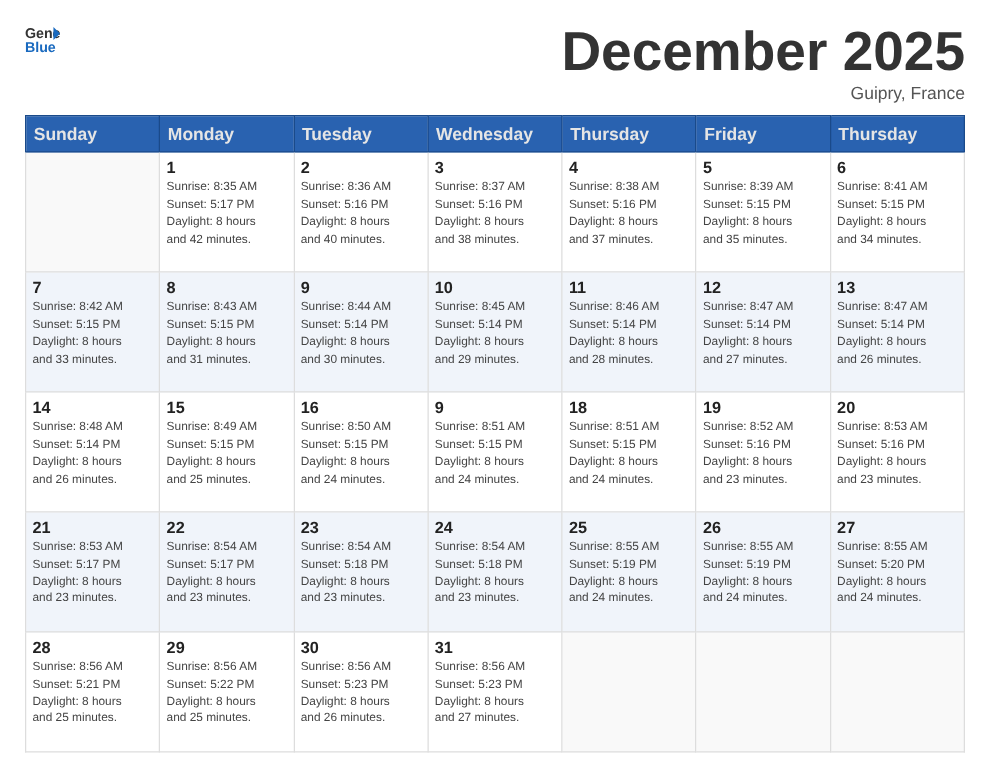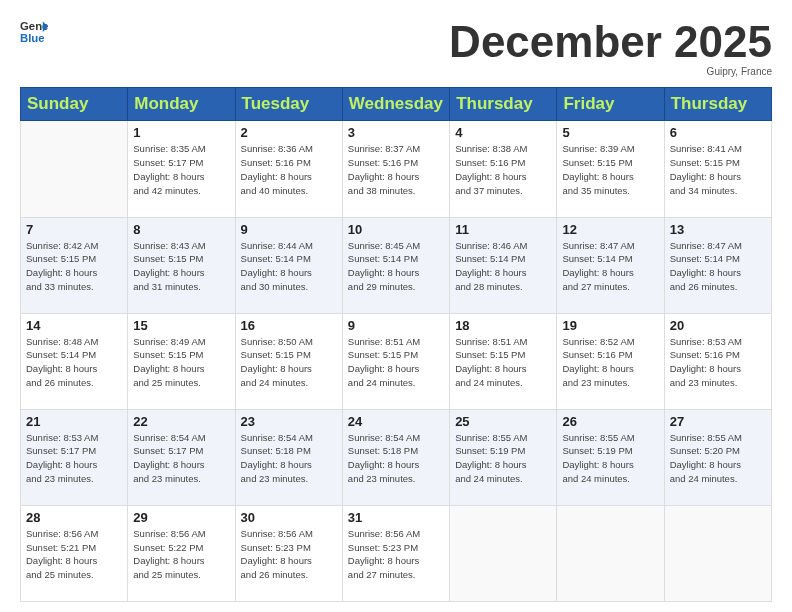--- a/index.html
+++ b/index.html
@@ -35,36 +35,36 @@
     .title-area {
       text-align: right;
     }
     .month-title {
       font-size: 44px;
       font-weight: bold;
       color: #333;
       line-height: 1.1;
     }
     .subtitle {
-      font-size: 10px;
+      font-size: 14px;
       color: #555;
     }
     .calendar {
       flex: 1;
       border: 1px solid #ccc;
       border-collapse: collapse;
       width: 100%;
       table-layout: fixed;
     }
     .calendar th {
       background-color: #2962b0;
-      color: #bef264;
+      color: #e5e5e5;
       text-align: left;
       padding: 6px 6px;
-      font-size: 17px;
+      font-size: 14px;
       font-weight: bold;
       border: 1px solid #1a4a8a;
     }
     .calendar td {
       vertical-align: top;
       padding: 4px 5px;
       border: 1px solid #ddd;
       font-size: 10px;
       color: #333;
       height: 80px;

